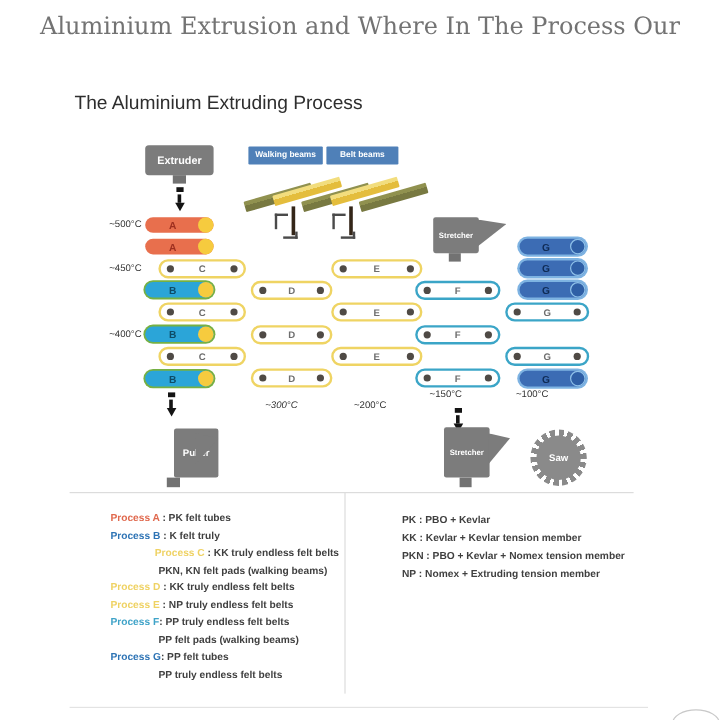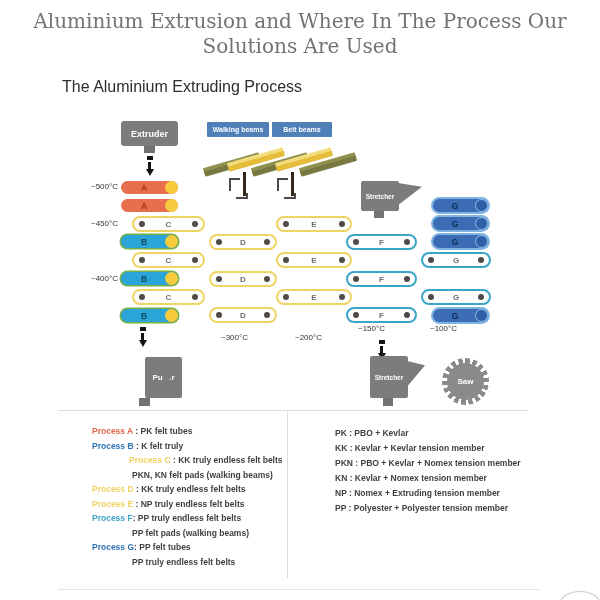--- a/index.html
+++ b/index.html
@@ -87,21 +87,20 @@
   .lg-rline{line-height:15px;white-space:nowrap;color:#3f3f3f;font-weight:bold;}
   .corner-logo{position:absolute;left:560px;top:591px;width:38px;height:22px;
                border:1px solid #c9c9c9;border-radius:50%;background:#fff;}
 </style>
 </head>
 <body>
 
 <div id="page">
 
   <div class="title title-l1">Aluminium Extrusion and Where In The Process Our</div>
-  <div class="title title-l2">Solutions Are Used</div>
   <div class="subtitle">The Aluminium Extruding Process</div>
 
   <div id="diagram">
 
     <div class="machine" style="left:121px;top:121px;width:57px;height:32px;">
       <div class="m-body extruder-body">Extruder</div>
       <div class="m-foot extruder-foot"></div>
     </div>
 
     <div class="tag" style="left:207px;top:122px;width:62px;height:15px;">Walking beams</div>
@@ -264,21 +263,21 @@
           <span class="dot dot-r"></span>
         </div>
         <div class="station-tube tube-blue" style="left: 433px; top: 309px; width: 55px;">
           <span class="t-letter">G</span>
           <span class="t-end"></span>
         </div>
       </div>
   <div class="temp temp-left" style="width: 34px; left: 84px; top: 182px;">~500°C</div>
       <div class="temp temp-left" style="width: 34px; left: 84px; top: 219px;">~450°C</div>
       <div class="temp temp-left" style="width: 34px; left: 84px; top: 274px;">~400°C</div>
-      <div class="temp" style="left: 221px; top: 333px;">~300°C</div>
+      <div class="temp" style="left: 221px; top: 333px; font-style: italic;">~300°C</div>
       <div class="temp" style="left: 295px; top: 333px;">~200°C</div>
       <div class="temp" style="left: 358px; top: 324px;">~150°C</div>
       <div class="temp" style="left: 430px; top: 324px;">~100°C</div>
     </div>
 
   <div class="hline" style="left:58px;top:410px;width:470px;"></div>
   <div class="vline" style="left:287px;top:410px;height:168px;"></div>
   <div id="legend-left">
       <div class="lg-line"><span class="lg-name" style="color: rgb(224, 105, 78);">Process A</span><span> : PK felt tubes</span></div>
       <div class="lg-line"><span class="lg-name" style="color: rgb(46, 116, 181);">Process B</span><span> : K felt truly</span></div>
@@ -288,20 +287,18 @@
       <div class="lg-line"><span class="lg-name" style="color: rgb(239, 210, 99);">Process E</span><span> : NP truly endless felt belts</span></div>
       <div class="lg-line"><span class="lg-name" style="color: rgb(63, 163, 200);">Process F</span><span>: PP truly endless felt belts</span></div>
       <div class="lg-line lg-sub">PP felt pads (walking beams)</div>
       <div class="lg-line"><span class="lg-name" style="color: rgb(46, 116, 181);">Process G</span><span>: PP felt tubes</span></div>
       <div class="lg-line lg-sub">PP truly endless felt belts</div>
     </div>
   <div id="legend-right">
       <div class="lg-rline">PK : PBO + Kevlar</div>
       <div class="lg-rline">KK : Kevlar + Kevlar tension member</div>
       <div class="lg-rline">PKN : PBO + Kevlar + Nomex tension member</div>
-      <div class="lg-rline">KN : Kevlar + Nomex tension member</div>
       <div class="lg-rline">NP : Nomex + Extruding tension member</div>
-      <div class="lg-rline">PP : Polyester + Polyester tension member</div>
     </div>
   <div class="hline" style="left:58px;top:589px;width:482px;background:#e3e3e3;"></div>
   <div class="corner-logo"></div>
 
 </div>
 
 </body></html>

